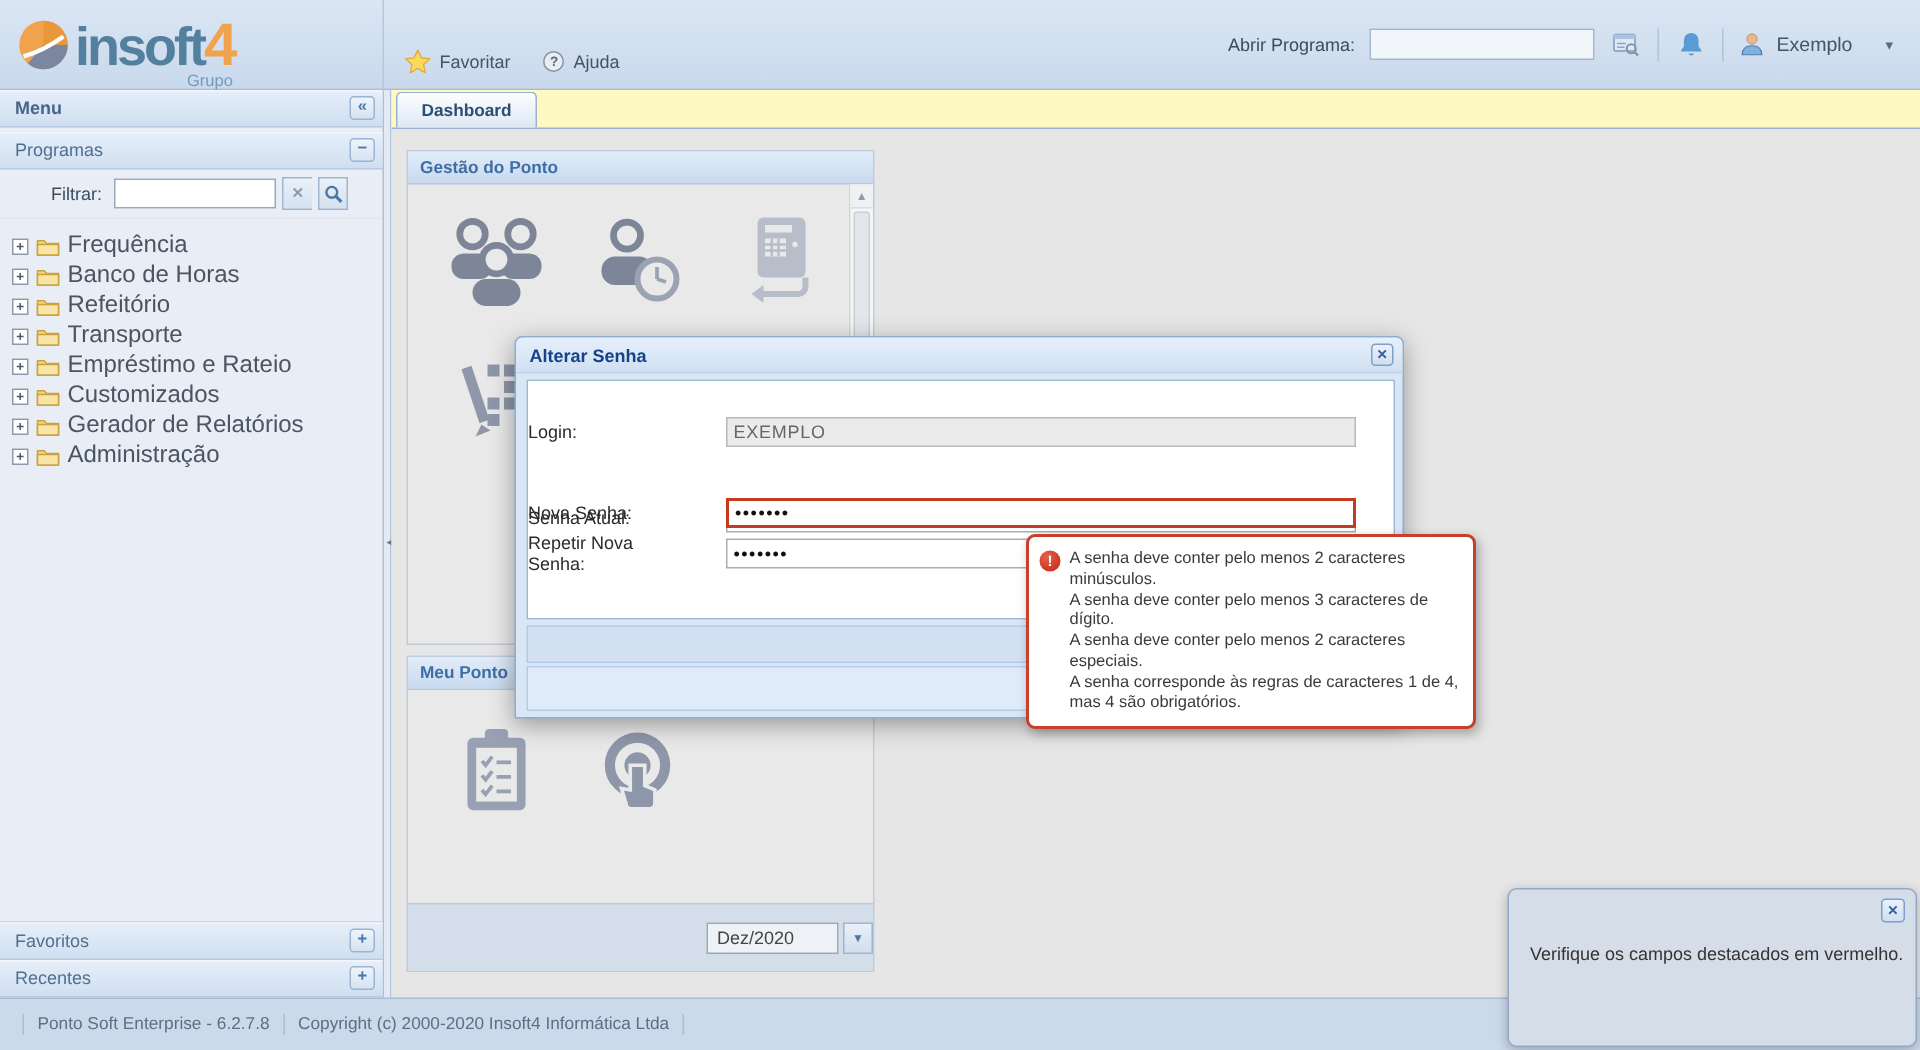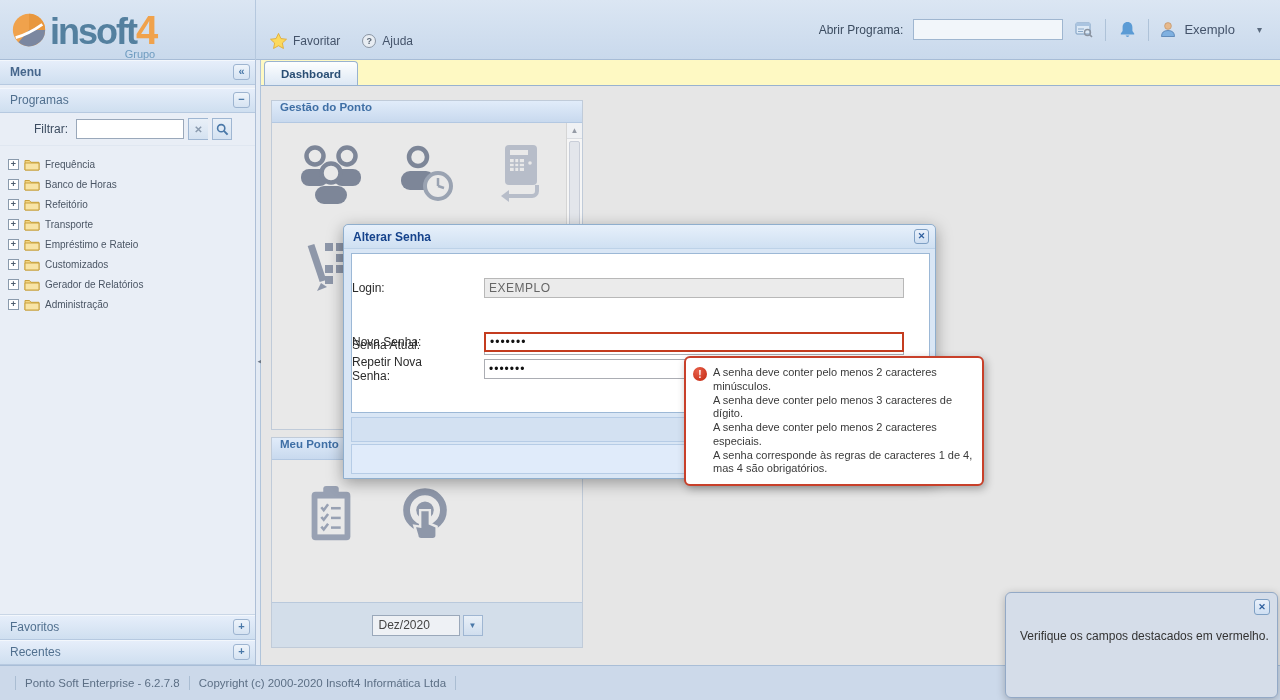--- a/index.html
+++ b/index.html
@@ -41,48 +41,48 @@
   .filter-row { height:33px; display:flex; align-items:center; padding-left:34px; gap:4px; border-bottom:1px solid #e0e7f1; }
   .filter-label { color:#3c4c60; margin-right:4px; }
   .filter-input { width:108px; height:20px; border:1px solid #9aa8ba; background:#fff; padding:0 3px; font-family:inherit; font-size:12px; }
   .filter-btn { width:20px; height:22px; border:1px solid #9fb6d2; background:linear-gradient(#e9f0f8,#d5e2f1);
     display:flex; align-items:center; justify-content:center; cursor:pointer; }
   .filter-btn.clear { color:#8a9aae; font-size:10px; font-weight:bold; border-right:none; }
   .tree { padding:8px 0 0 8px; flex:1; }
   .tree-row { height:20px; display:flex; align-items:center; gap:5px; cursor:pointer; }
   .expander { width:11px; height:11px; border:1px solid #8a9aac; background:#fff; color:#4a5a6c; font-size:9px; line-height:9px;
     text-align:center; font-weight:bold; cursor:pointer; }
-  .tree-label { color:#4a5564; font-size:10px; }
+  .tree-label { color:#4a5564; font-size:16px; }
   .side-bottom { border-top:1px solid #c9d6e6; }
 
   
   .splitter { position:absolute; left:256px; top:60px; width:5px; height:605px; background:#e3eaf4;
     border-right:1px solid #b0c4da; cursor:col-resize; }
   .splitter-handle { position:absolute; left:0; top:297px; color:#6b7684; font-size:8px; }
 
   
   .main { position:absolute; left:261px; top:60px; width:1019px; height:605px; background:#e6e6e6; }
   .tabstrip { height:26px; background:#fef9c3; border-bottom:1px solid #98b2d0; padding-left:3px; display:flex; align-items:flex-end; }
   .tab { height:24px; padding:0 16px; background:linear-gradient(#fdfeff,#dde8f4); border:1px solid #98b2d0; border-bottom:none;
     border-radius:4px 4px 0 0; font-weight:bold; font-size:11.5px; color:#2a4e74; display:flex; align-items:center; cursor:pointer; }
   .content { position:absolute; left:0; top:26px; right:0; bottom:0; background:#e6e6e6; }
 
   .panel { position:absolute; border:1px solid #c0cbd9; background:#e9e9e9; }
   .panel-hd { height:22px; background:linear-gradient(#e1ecfa,#c8d9ee); border-bottom:1px solid #b3c8e2;
-    display:flex; align-items:flex-start; padding-left:8px; }
+    display:flex; align-items:center; padding-left:8px; }
   .panel-title { font-weight:bold; font-size:11.5px; color:#3f6fa5; }
   .panel-body { position:relative; }
   .icon-grid { display:grid; grid-template-columns:repeat(3,66px); column-gap:28px; row-gap:27px; padding:18px 0 0 26px; }
   .big-icon { width:66px; height:66px; display:flex; align-items:center; justify-content:center; cursor:pointer; }
   .scrolltrack { position:absolute; right:0; top:0; bottom:0; width:16px; background:#f6f6f6; border-left:1px solid #d5d5d5; }
   .scroll-up { height:16px; display:flex; align-items:center; justify-content:center; color:#959ba6; font-size:8px; cursor:pointer;
     background:#eff1f4; border-bottom:1px solid #dadde2; }
   .scroll-thumb { position:absolute; left:2px; right:2px; top:18px; height:170px; background:#e3e6eb; border:1px solid #c9ced8; border-radius:2px; }
   .panel-ft { position:absolute; left:0; right:0; bottom:0; height:45px; background:#d3deea; border-top:1px solid #b9c9dc;
-    display:flex; align-items:center; justify-content:center; gap:3px; }
+    display:flex; align-items:center; justify-content:flex-end; gap:3px; }
   .combo-text { width:88px; height:21px; background:#eef1f5; border:1px solid #9aa8ba; display:flex; align-items:center; padding-left:6px;
     color:#444; font-size:12px; }
   .combo-btn { width:20px; height:21px; border:1px solid #9fb6d2; background:linear-gradient(#e9f0f8,#d0deee); color:#4a78a8;
     font-size:8px; display:flex; align-items:center; justify-content:center; cursor:pointer; }
 
   
   .dialog { position:absolute; left:343px; top:224px; width:593px; height:255px; background:#d9e6f5;
     border:1px solid #8faecd; border-radius:5px 5px 0 0; box-shadow:0 4px 16px rgba(0,0,0,.35); }
   .dlg-titlebar { height:24px; display:flex; align-items:center; padding:0 6px 0 9px;
     background:linear-gradient(#e7f0fb,#cfe0f2); border-bottom:1px solid #bdd2e8; border-radius:5px 5px 0 0; }

